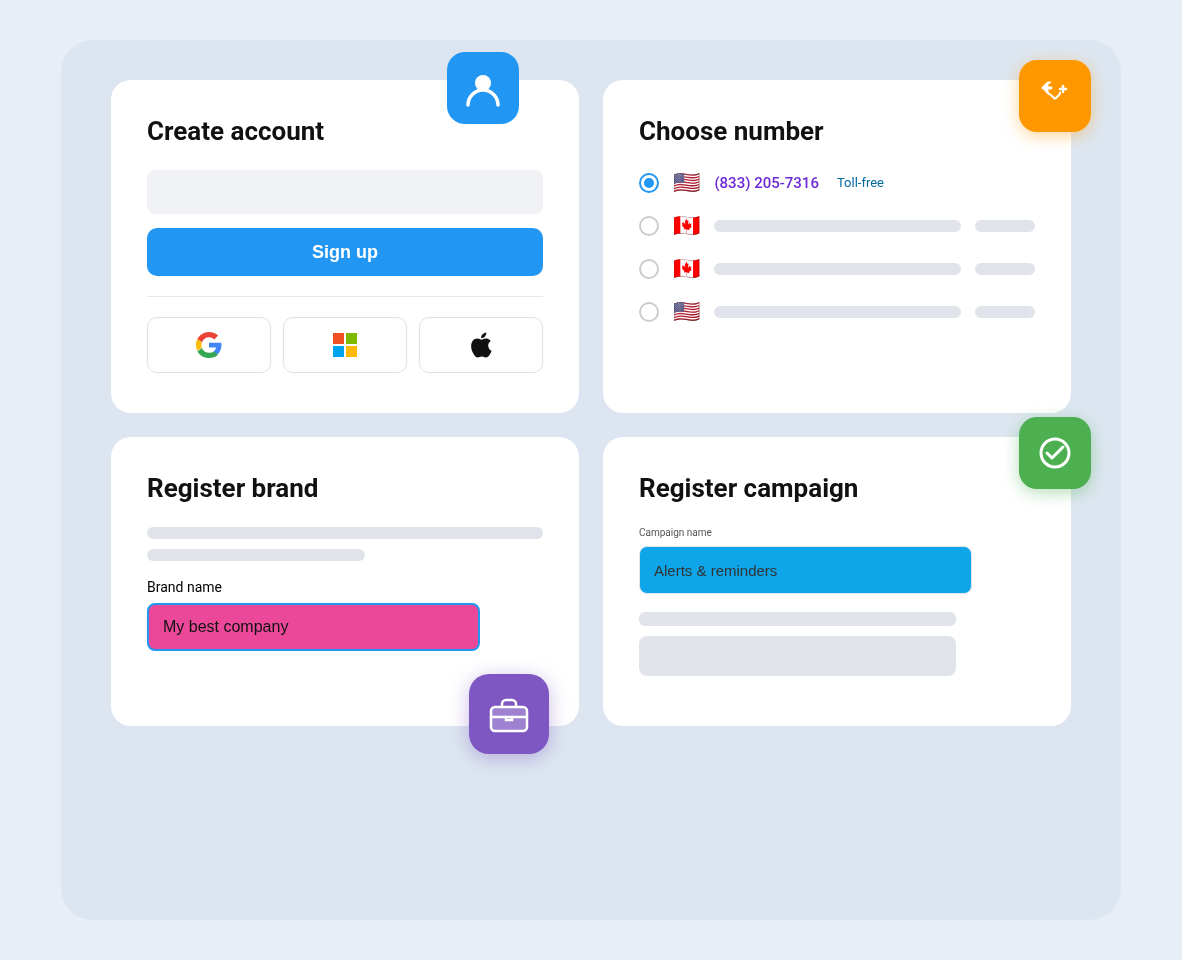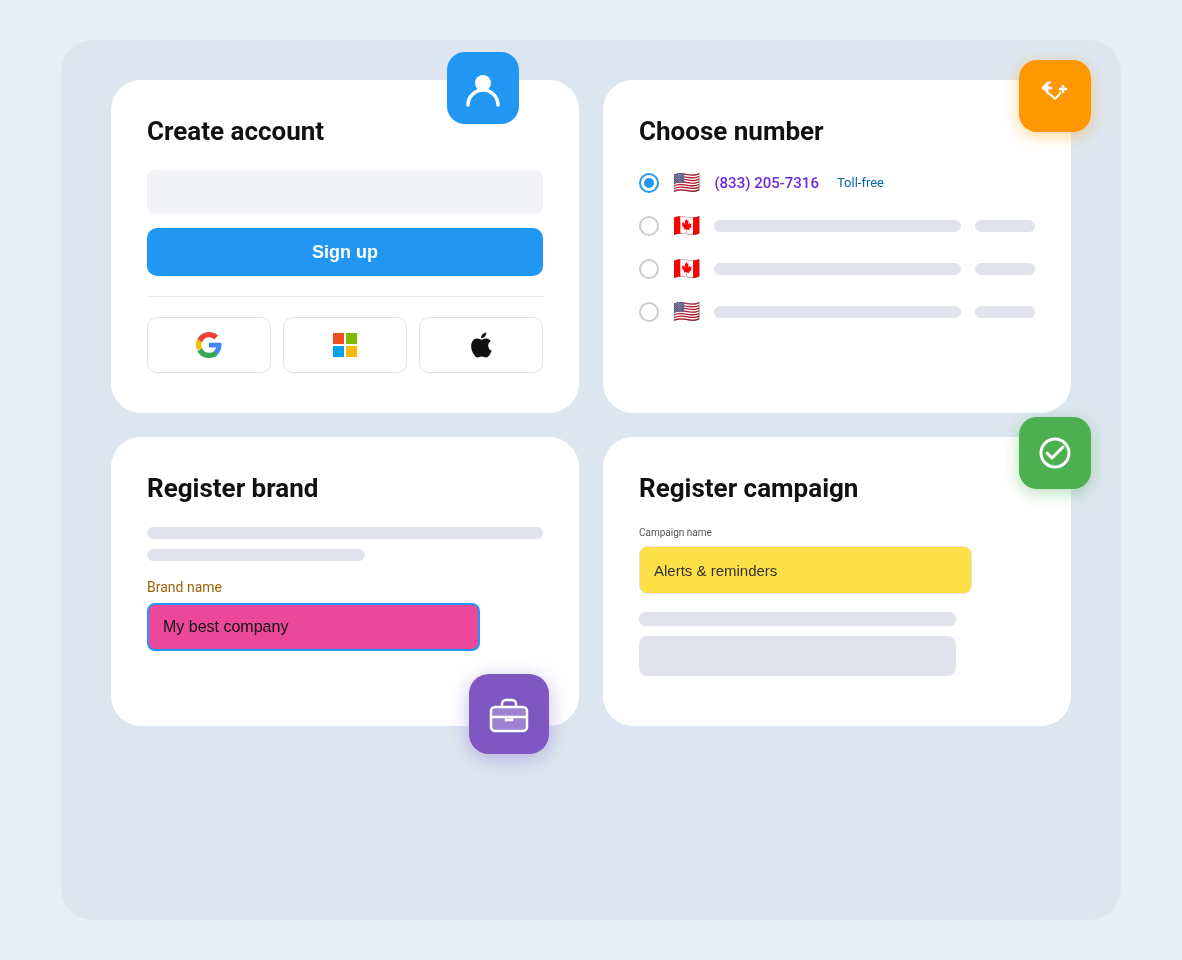--- a/index.html
+++ b/index.html
@@ -21,21 +21,21 @@
       min-height: 880px;
     }
     .grid {
       display: grid;
       grid-template-columns: 1fr 1fr;
       grid-template-rows: auto auto;
       gap: 24px;
     }
     .card {
       background: #fff;
-      border-radius: 30px;
+      border-radius: 20px;
       padding: 36px 36px 40px 36px;
       position: relative;
     }
     .card-title {
       font-size: 26px;
       font-weight: 700;
       color: #111;
       margin-bottom: 24px;
     }
 
@@ -207,21 +207,21 @@
     .brand-placeholder-line {
       height: 12px;
       background: #e0e4ea;
       border-radius: 6px;
       margin-bottom: 10px;
     }
     .brand-placeholder-line.short { width: 55%; }
     .brand-placeholder-line.full { width: 100%; }
     .brand-label {
       font-size: 14px;
-      color: #a16207;
+      color: #000000;
       margin-top: 18px;
       margin-bottom: 8px;
     }
     .brand-input {
       width: 84%;
       height: 48px;
       border: 2px solid #2196F3;
       border-radius: 8px;
       padding: 0 14px;
       font-size: 16px;
@@ -253,21 +253,21 @@
       margin-bottom: 8px;
     }
     .campaign-input {
       width: 84%;
       height: 48px;
       border: 1.5px solid #e0e4ea;
       border-radius: 8px;
       padding: 8px 14px;
       font-size: 15px;
       color: #333;
-      background: #fde047;
+      background: #0ea5e9;
       outline: none;
       margin-bottom: 18px;
     }
     .campaign-placeholder-block {
       height: 14px;
       background: #e0e4ea;
       border-radius: 6px;
       margin-bottom: 10px;
     }
     .campaign-placeholder-block.full { width: 80%; }

